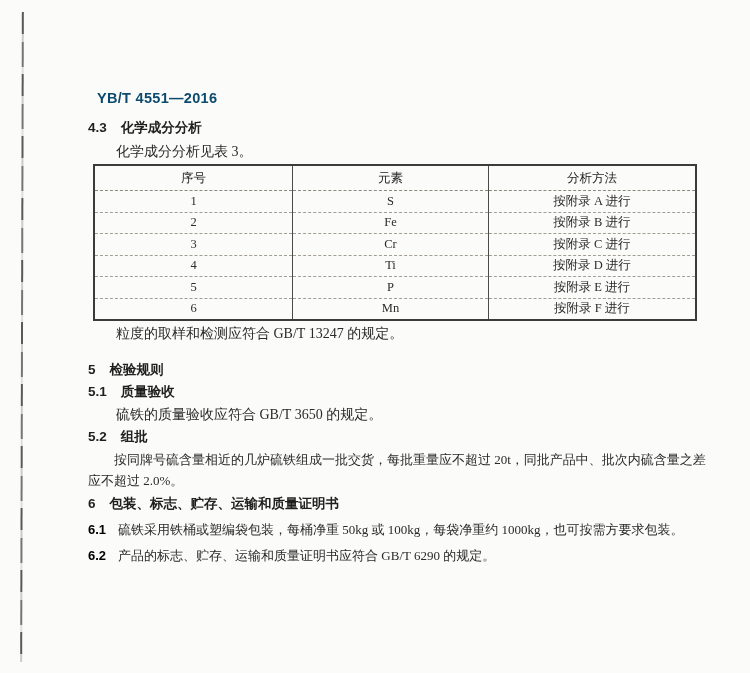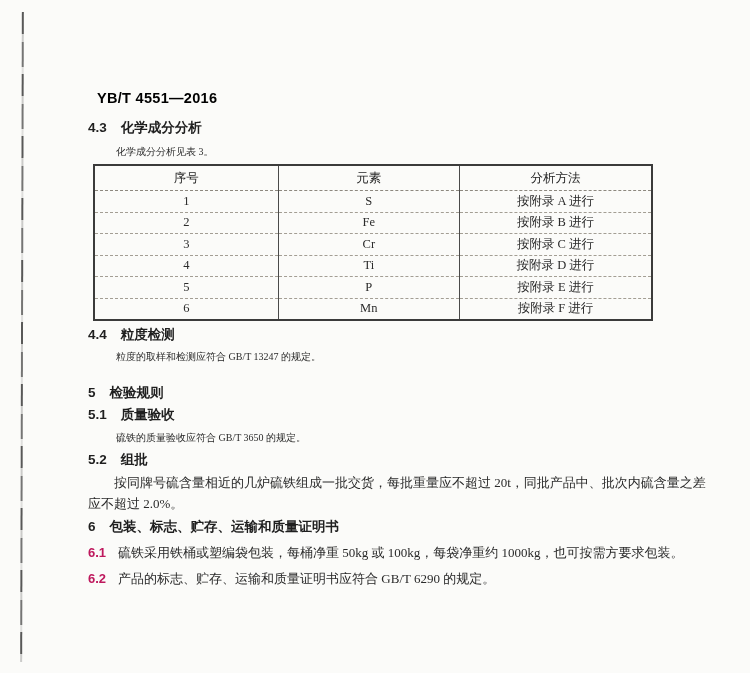--- a/index.html
+++ b/index.html
@@ -19,37 +19,37 @@
       rgba(60,60,60,.85) 0 22px,
       rgba(60,60,60,.25) 22px 30px,
       rgba(60,60,60,.7) 30px 55px,
       rgba(60,60,60,.15) 55px 62px);
     transform:rotate(.15deg);
   }
   .content{position:absolute;left:88px;top:0;width:625px;}
   .doc-code{
     margin:90px 0 0 9px;
     font-family:"Liberation Sans","DejaVu Sans",sans-serif;
-    font-weight:bold;font-size:14.5px;color:#000000;letter-spacing:.3px;
+    font-weight:bold;font-size:14.5px;color:#0c4a6e;letter-spacing:.3px;
   }
   .heading{
     font-family:"Liberation Sans","DejaVu Sans",sans-serif;
     font-weight:bold;font-size:13.5px;color:#1f1f1f;line-height:18px;
   }
   .heading .num{margin-right:14px;}
   .h43{margin-top:13px;}
-  .body-p{font-size:10px;line-height:18px;padding-left:28px;color:#2a2a2a;}
+  .body-p{font-size:14px;line-height:18px;padding-left:28px;color:#2a2a2a;}
   .p43{margin-top:6px;}
   .tbl-caption{
     margin-top:7px;margin-left:5px;width:560px;text-align:center;
     font-family:"Liberation Sans","DejaVu Sans",sans-serif;
     font-weight:bold;font-size:13px;color:#1f1f1f;
   }
   table.t3{
-    margin-top:3px;margin-left:5px;width:560px;
+    margin-top:3px;margin-left:5px;width:604px;
     border-collapse:collapse;table-layout:fixed;
     border:2px solid #3b3b3b;
     font-size:12.5px;color:#2b2b2b;
   }
   table.t3 col.c1{width:33%;} table.t3 col.c2{width:32.5%;} table.t3 col.c3{width:34.5%;}
   table.t3 th{
     height:24px;font-weight:normal;font-size:12.5px;color:#242424;
     border-left:1px solid #4a4a4a;
     border-bottom:1px dashed #8d887f;
     text-align:center;vertical-align:middle;padding:0;
@@ -68,21 +68,21 @@
   .p51{margin-top:5px;}
   .h52{margin-top:4px;}
   .p52{
     margin-top:3px;font-size:13px;line-height:21px;color:#2a2a2a;
     text-indent:2em;width:622px;
   }
   .h6{margin-top:4px;}
   .clause{margin-top:8px;font-size:13px;line-height:18px;color:#2a2a2a;}
   .clause .cnum{
     font-family:"Liberation Sans","DejaVu Sans",sans-serif;
-    font-weight:bold;color:#be185d;margin-right:12px;
+    font-weight:bold;color:#000000;margin-right:12px;
   }
 </style>
 </head>
 <body>
 
 <div class="page">
   <div class="scan-line"></div>
 
   <div class="content">
 
@@ -134,23 +134,20 @@
           <td>按附录 E 进行</td>
         </tr>
         <tr>
           <td>6</td>
           <td>Mn</td>
           <td>按附录 F 进行</td>
         </tr>
       </tbody>
     </table>
 
-    <div class="heading h44">
-      <span class="num">4.4</span><span>粒度检测</span>
-    </div>
     <div class="body-p p44">粒度的取样和检测应符合 GB/T 13247 的规定。</div>
 
     <div class="heading h5">
       <span class="num">5</span><span>检验规则</span>
     </div>
 
     <div class="heading h51">
       <span class="num">5.1</span><span>质量验收</span>
     </div>
     <div class="body-p p51">硫铁的质量验收应符合 GB/T 3650 的规定。</div>

